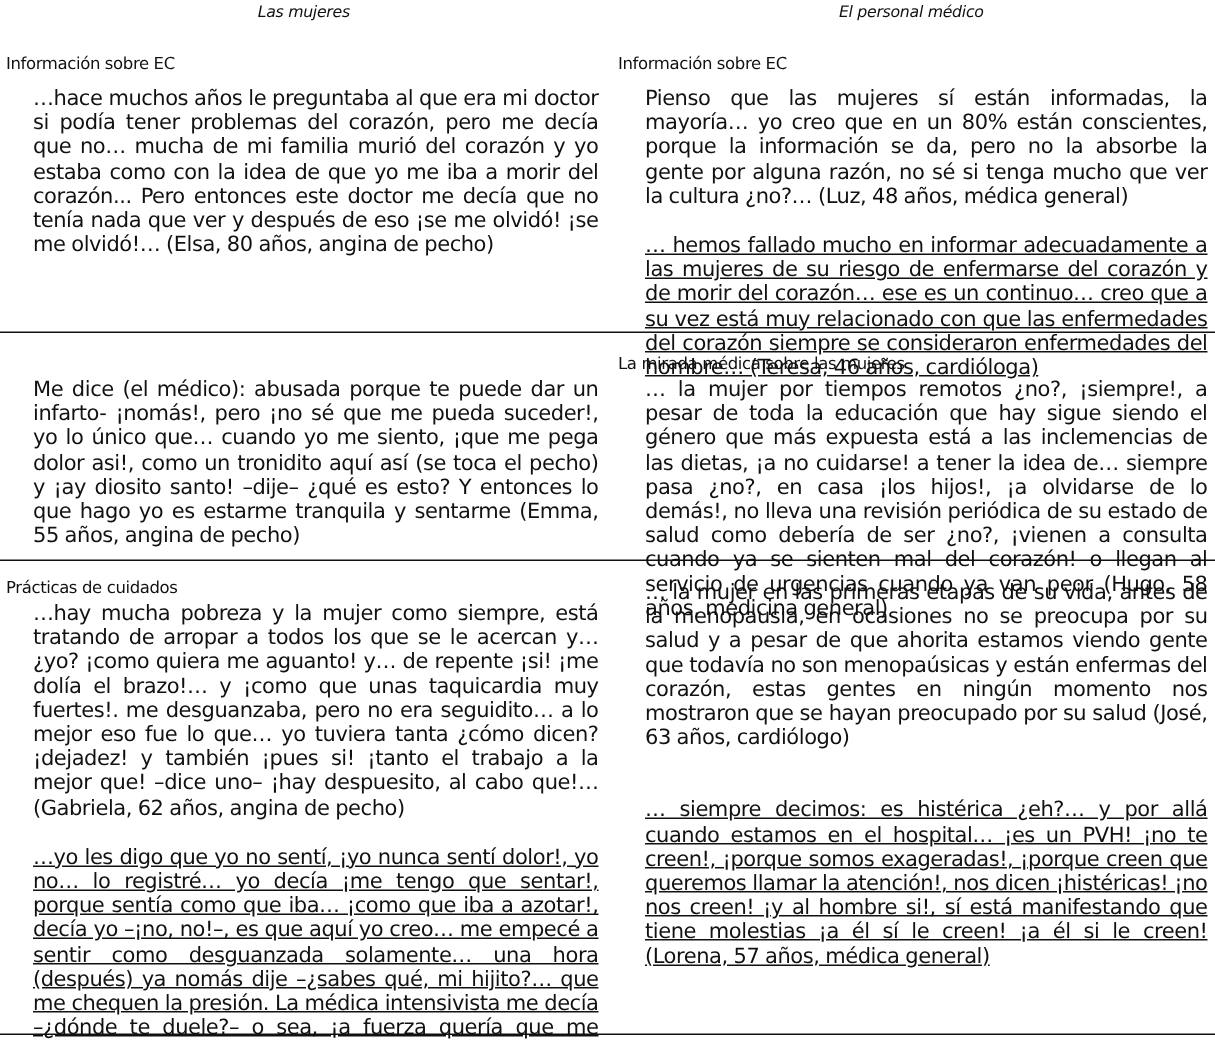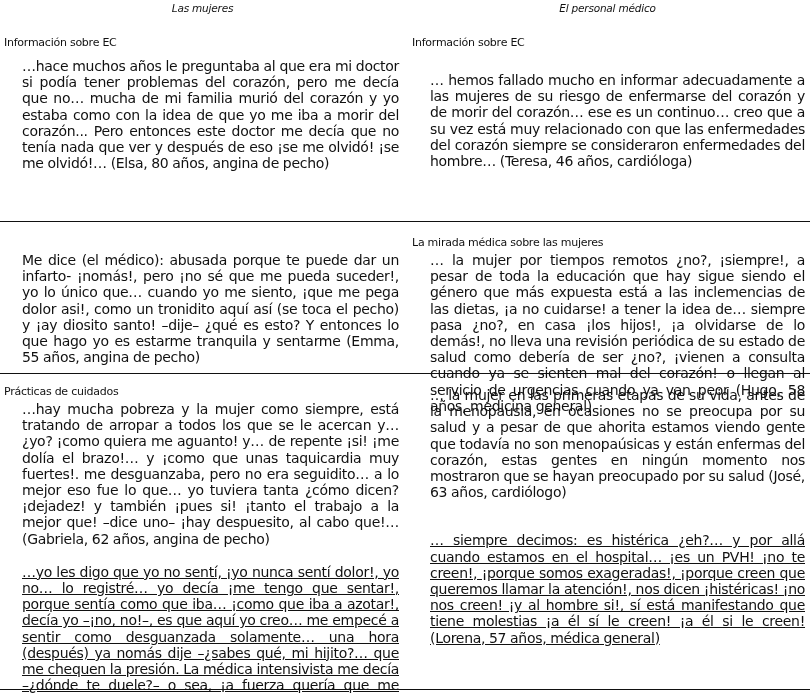--- a/index.html
+++ b/index.html
@@ -89,20 +89,21 @@
 
   <div class="row" style="top:36px;">
     <div class="cell left">
       <div class="section-title">Información sobre EC</div>
       <div style="height:8px;"></div>
       <p class="quote" style="margin-top:0;margin-bottom:0;">…hace muchos años le preguntaba al que era mi doctor si podía tener problemas del corazón, pero me decía que no… mucha de mi familia murió del corazón y yo estaba como con la idea de que yo me iba a morir del corazón... Pero entonces este doctor me decía que no tenía nada que ver y después de eso ¡se me olvidó! ¡se me olvidó!… (Elsa, 80 años, angina de pecho)</p>
     </div>
     <div class="cell right">
       <div class="section-title">Información sobre EC</div>
       <div style="height:8px;"></div>
+      <p class="quote" style="margin-top:0;margin-bottom:0;">Pienso que las mujeres sí están informadas, la mayoría… yo creo que en un 80% están conscientes, porque la información se da, pero no la absorbe la gente por alguna razón, no sé si tenga mucho que ver la cultura ¿no?… (Luz, 48 años, médica general)</p>
       <p class="quote" style="margin-bottom:0;">… hemos fallado mucho en informar adecuadamente a las mujeres de su riesgo de enfermarse del corazón y de morir del corazón… ese es un continuo… creo que a su vez está muy relacionado con que las enfermedades del corazón siempre se consideraron enfermedades del hombre… (Teresa, 46 años, cardióloga)</p>
     </div>
   </div>
   <div class="rule" style="top:221px;"></div>
 
   <div class="row" style="top:236px;">
     <div class="cell left">
       <div style="height:16px;"></div>
       <p class="quote" style="margin-top:0;margin-bottom:0;">Me dice (el médico): abusada porque te puede dar un infarto- ¡nomás!, pero ¡no sé que me pueda suceder!, yo lo único que… cuando yo me siento, ¡que me pega dolor asi!, como un tronidito aquí así (se toca el pecho) y ¡ay diosito santo! –dije– ¿qué es esto? Y entonces lo que hago yo es estarme tranquila y sentarme (Emma, 55 años, angina de pecho)</p>
     </div>

